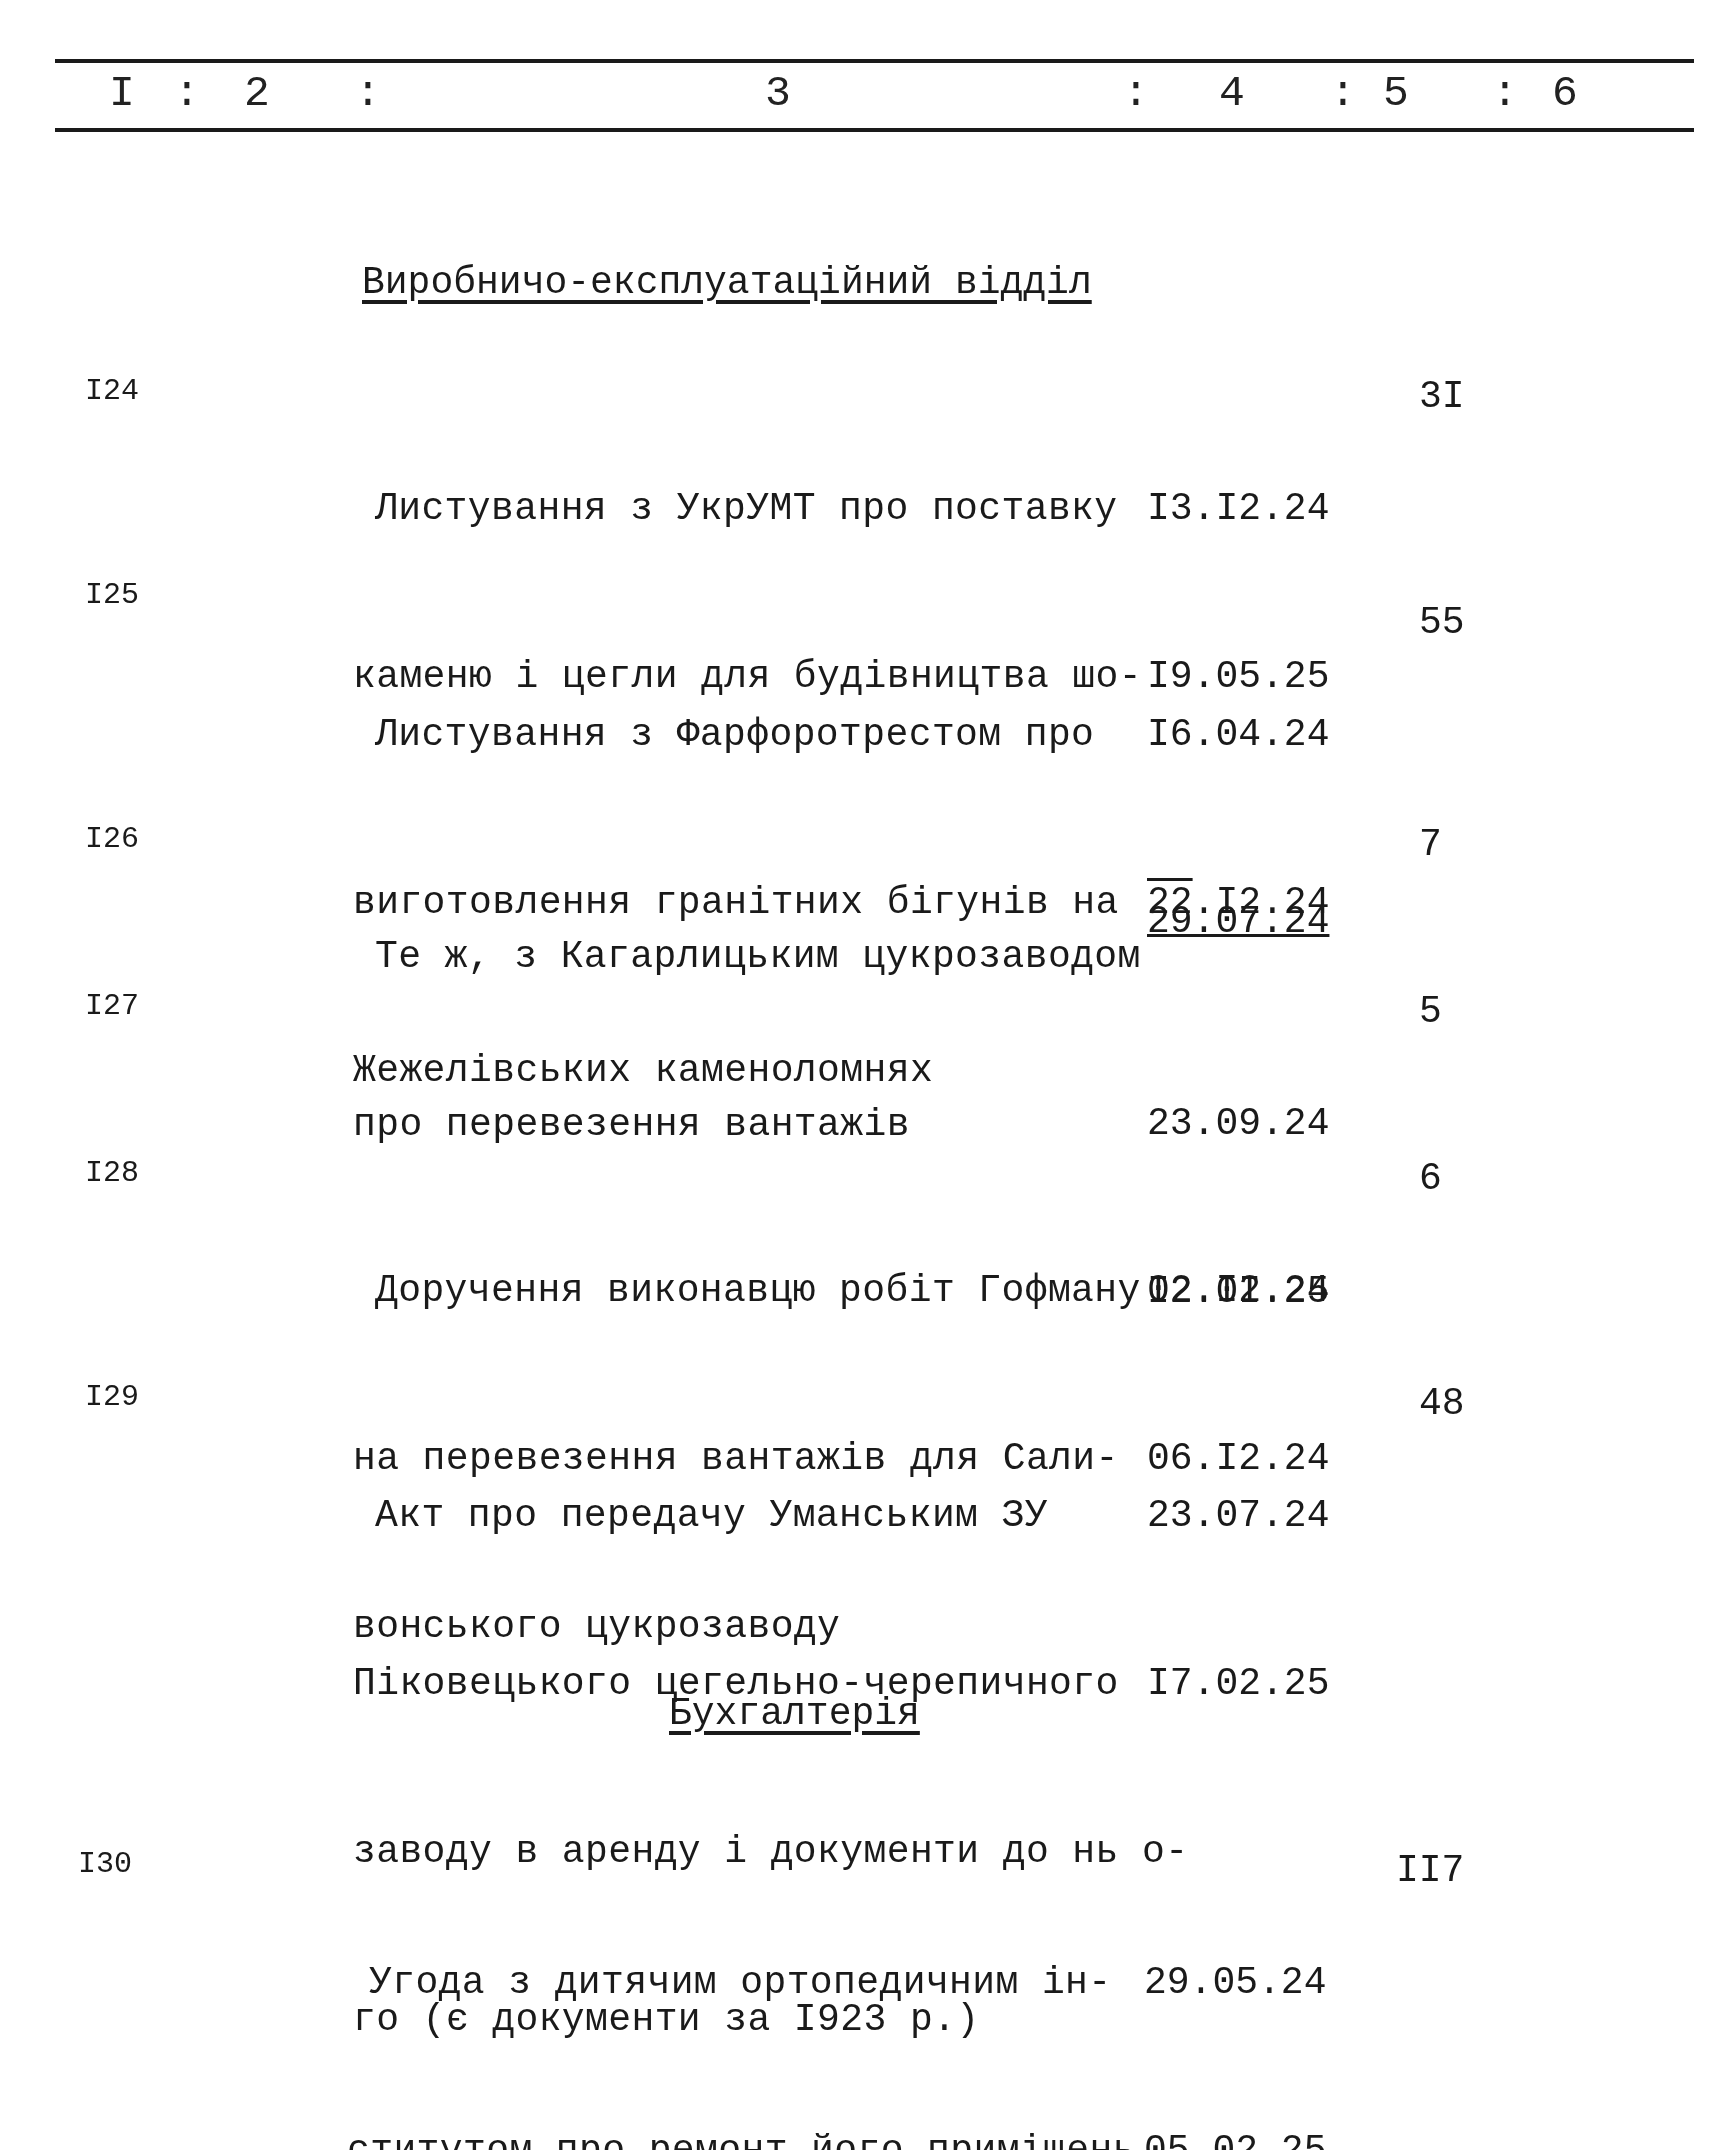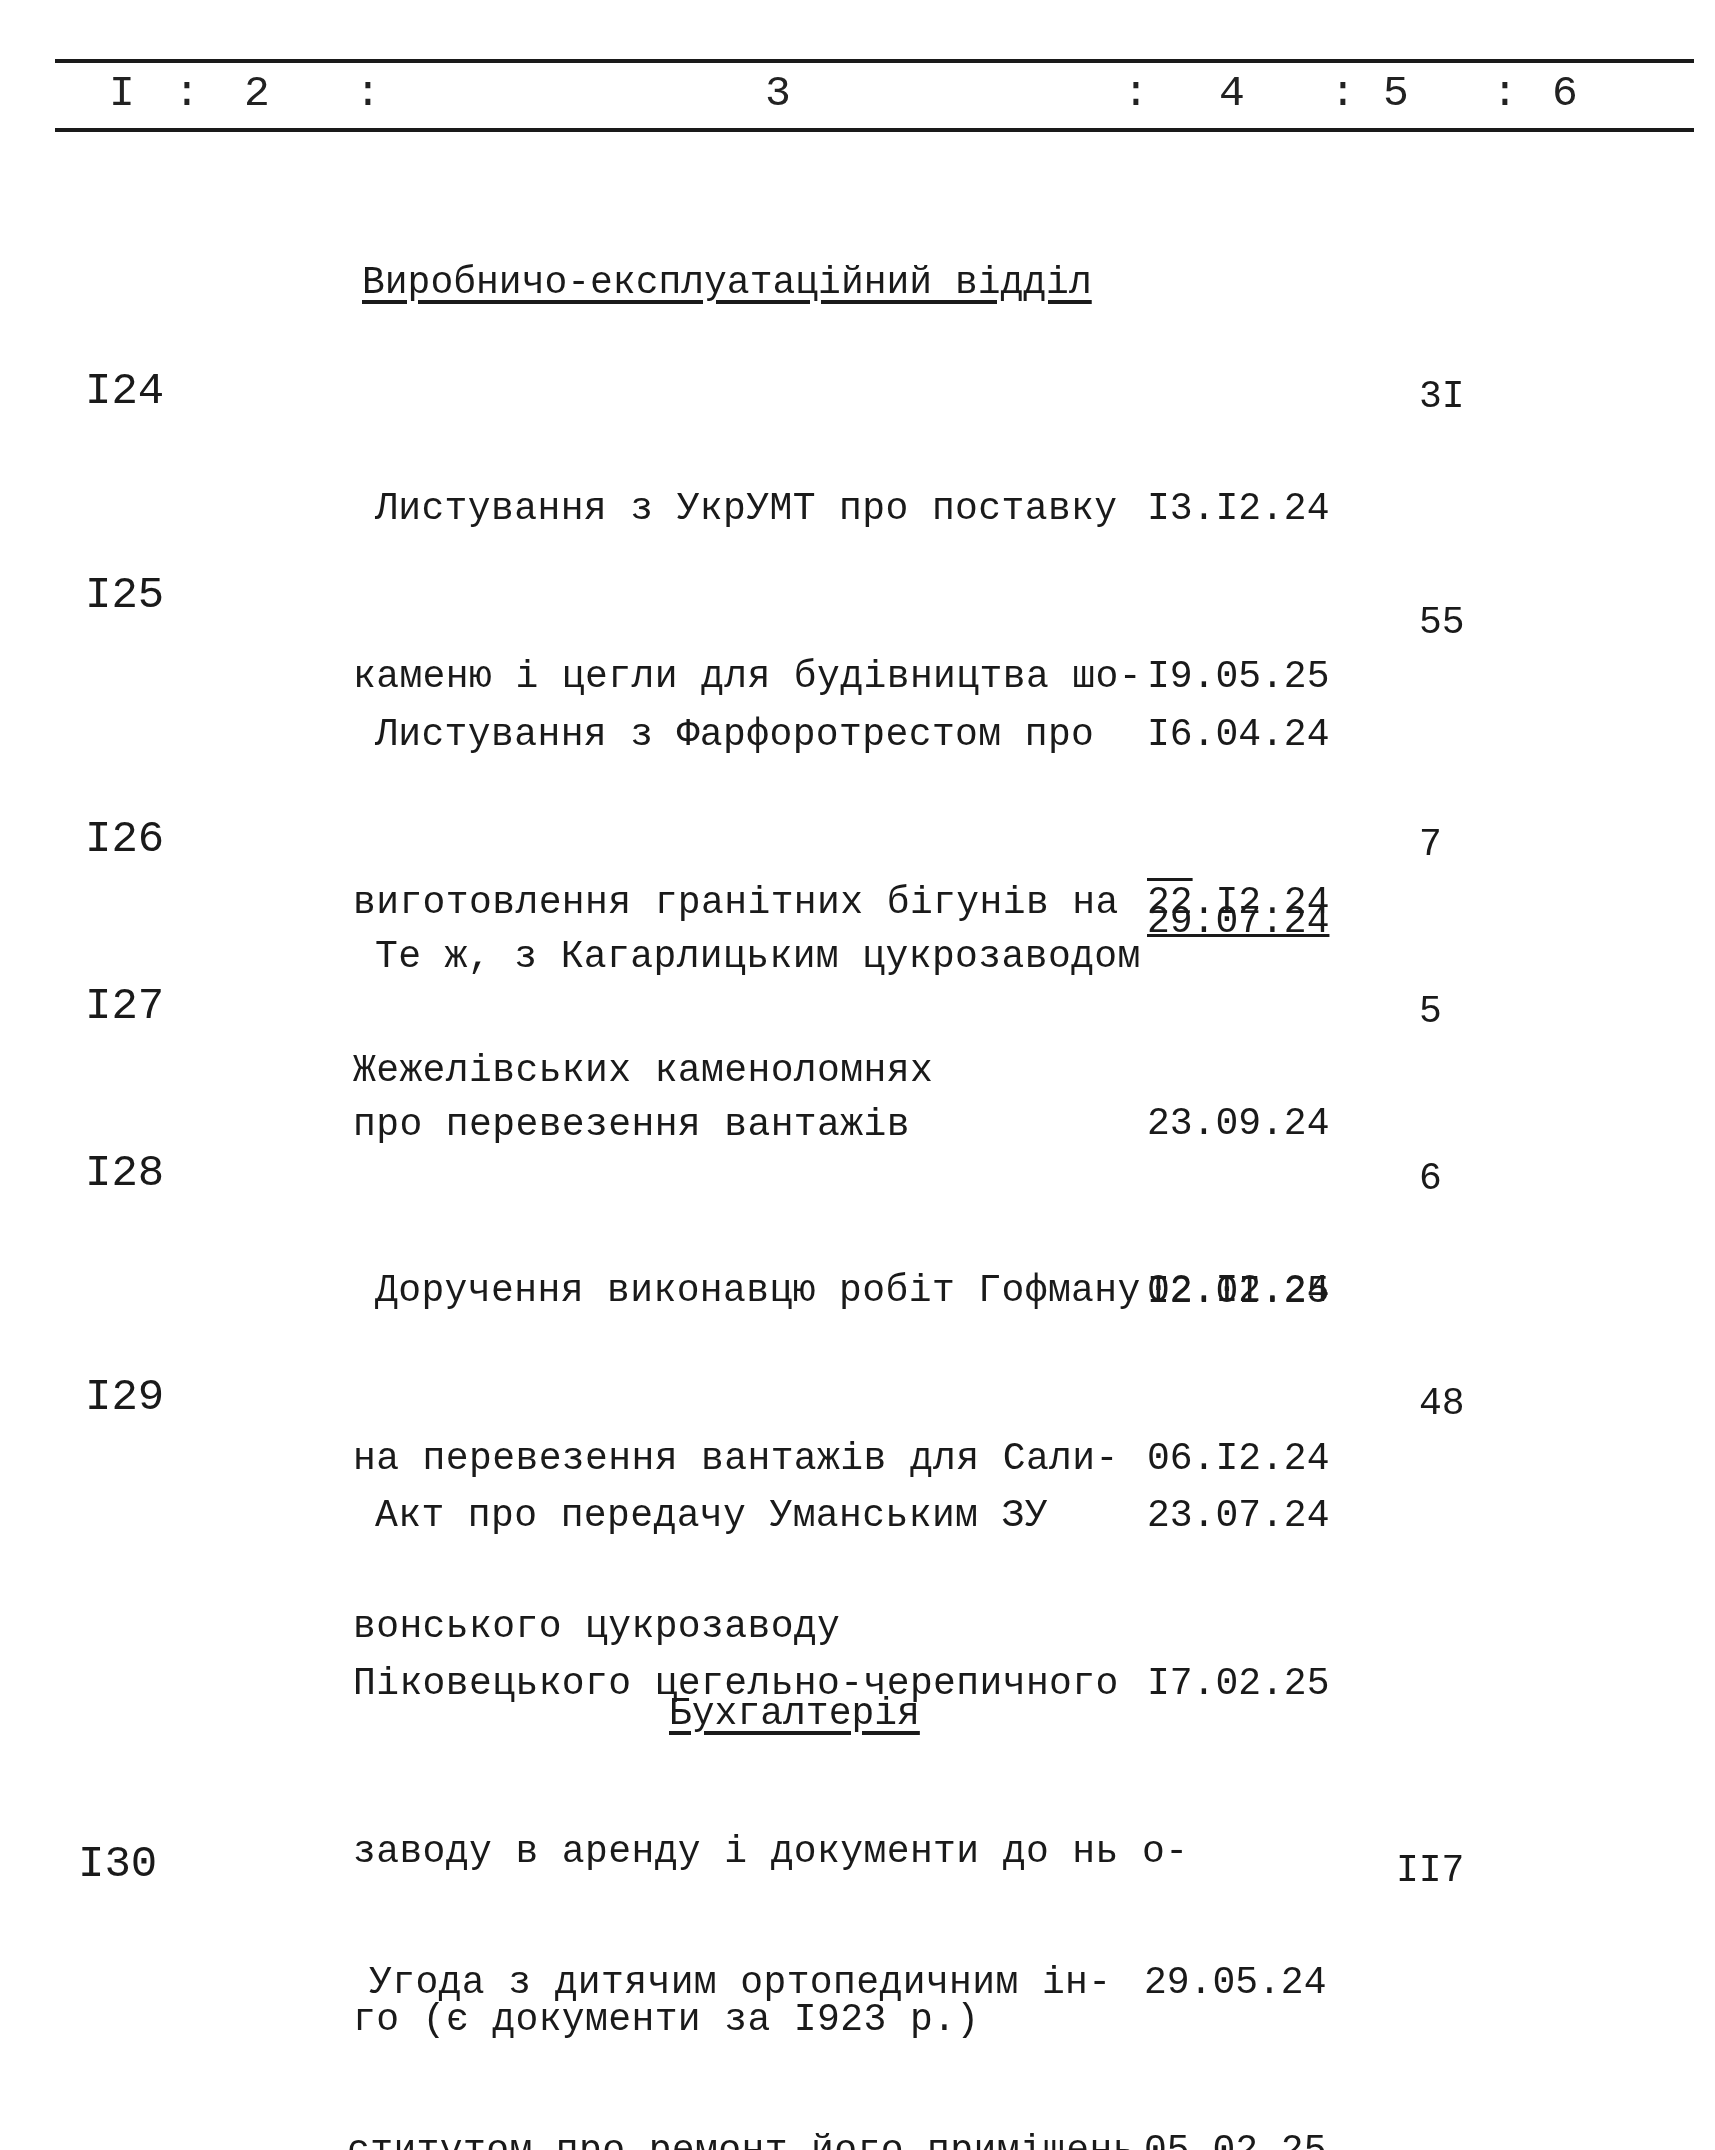--- a/index.html
+++ b/index.html
@@ -2,21 +2,21 @@
 <html style="font-size:11.8px"><head>
 <meta charset="utf-8">
 <style>
   html, body { margin:0; padding:0; background:#ffffff; }
   body { width:1716px; height:2151px; position:relative; overflow:hidden;
          font-family:"Liberation Mono","DejaVu Sans Mono",monospace; color:#1a1a1a; }
   .rule { position:absolute; left:55px; width:1639px; height:3.7px; background:#1a1a1a; }
   .hdr { position:absolute; top:68px; font-size:43px; line-height:52px; color:#222; }
   .section { position:absolute; font-size:38px; line-height:47px; text-decoration:underline;
              text-decoration-thickness:3.7px; text-underline-offset:7.4px; }
-  .num { position:absolute; left:85px; font-size:44px; line-height:47px; }
+  .num { position:absolute; left:85px; font-size:30px; line-height:47px; }
   .desc { position:absolute; left:353px; font-size:38px; line-height:56px; white-space:pre; letter-spacing:0.4px; }
   .dates { position:absolute; left:1147px; font-size:38px; line-height:56px; white-space:pre; }
   .sheets { position:absolute; left:1419px; font-size:38px; line-height:56px; }
   .line { display:block; }
 </style>
 </head>
 <body>
 
 <div class="rule" style="top:59px;"></div>
 <span class="hdr" style="left:109px;">I</span>

